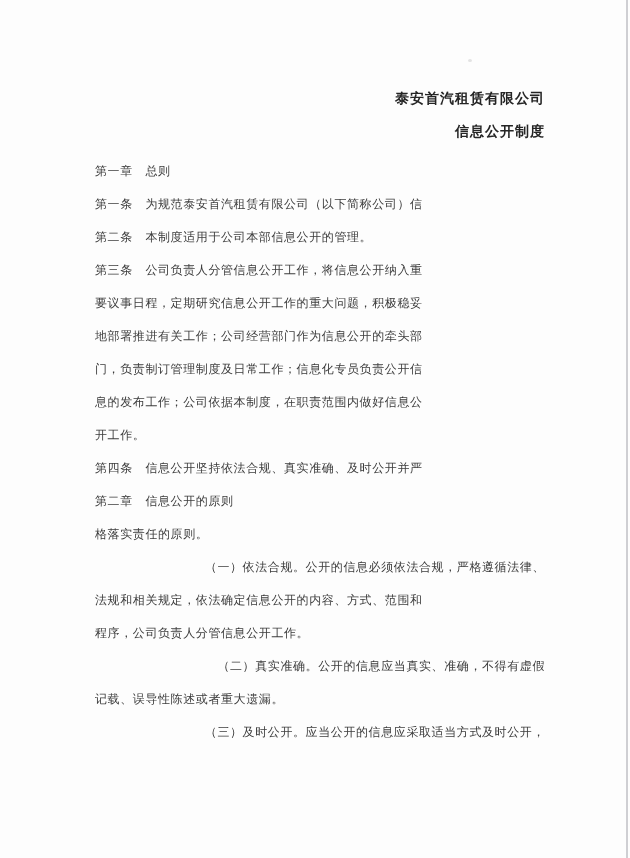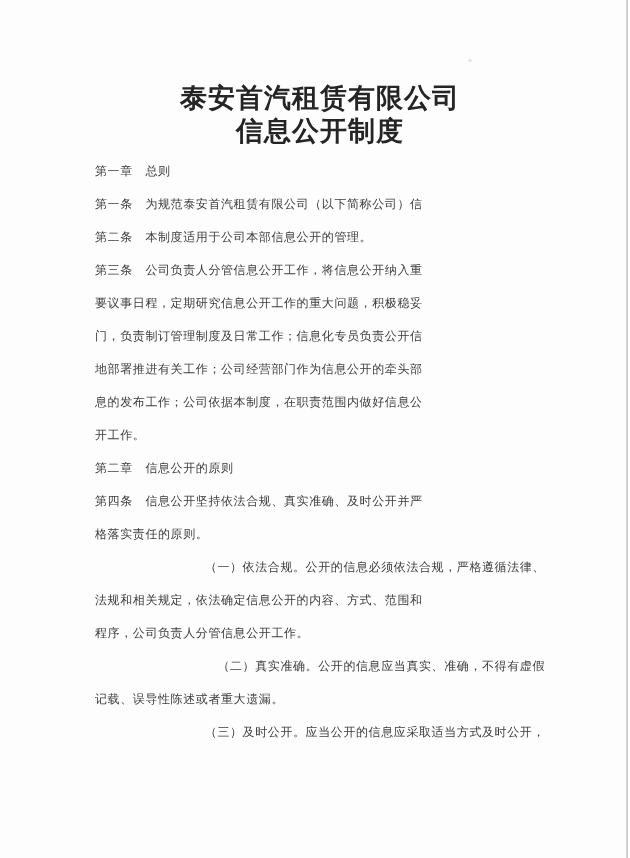--- a/index.html
+++ b/index.html
@@ -32,24 +32,24 @@
     background: #e3e3e3;
   }
   .doc {
     position: absolute;
     left: 95px;
     top: 82px;
     width: 450px;
     color: #3c3c3c;
   }
   .title {
-    text-align: center;
+    text-align: right;
     font-weight: bold;
     color: #252525;
-    font-size: 27px;
+    font-size: 14px;
     line-height: 33px;
     letter-spacing: 1px;
     white-space: nowrap;
   }
   .body-lines {
     margin-top: 7px;
   }
   .line {
     font-size: 12px;
     line-height: 33px;
@@ -71,26 +71,26 @@
 <div class="doc">
   <div class="title">泰安首汽租赁有限公司</div>
   <div class="title">信息公开制度</div>
 
   <div class="body-lines">
     <div class="line">第一章　总则</div>
     <div class="line">第一条　为规范泰安首汽租赁有限公司（以下简称公司）信</div>
     <div class="line">第二条　本制度适用于公司本部信息公开的管理。</div>
     <div class="line">第三条　公司负责人分管信息公开工作，将信息公开纳入重</div>
     <div class="line">要议事日程，定期研究信息公开工作的重大问题，积极稳妥</div>
+    <div class="line">地部署推进有关工作；公司经营部门作为信息公开的牵头部</div>
     <div class="line">门，负责制订管理制度及日常工作；信息化专员负责公开信</div>
-    <div class="line">地部署推进有关工作；公司经营部门作为信息公开的牵头部</div>
     <div class="line">息的发布工作；公司依据本制度，在职责范围内做好信息公</div>
     <div class="line">开工作。</div>
+    <div class="line">第四条　信息公开坚持依法合规、真实准确、及时公开并严</div>
     <div class="line">第二章　信息公开的原则</div>
-    <div class="line">第四条　信息公开坚持依法合规、真实准确、及时公开并严</div>
     <div class="line">格落实责任的原则。</div>
     <div class="line paren">（一）依法合规。公开的信息必须依法合规，严格遵循法律、</div>
     <div class="line">法规和相关规定，依法确定信息公开的内容、方式、范围和</div>
     <div class="line">程序，公司负责人分管信息公开工作。</div>
     <div class="line paren">（二）真实准确。公开的信息应当真实、准确，不得有虚假</div>
     <div class="line">记载、误导性陈述或者重大遗漏。</div>
     <div class="line paren">（三）及时公开。应当公开的信息应采取适当方式及时公开，</div>
   </div>
 </div>
 

